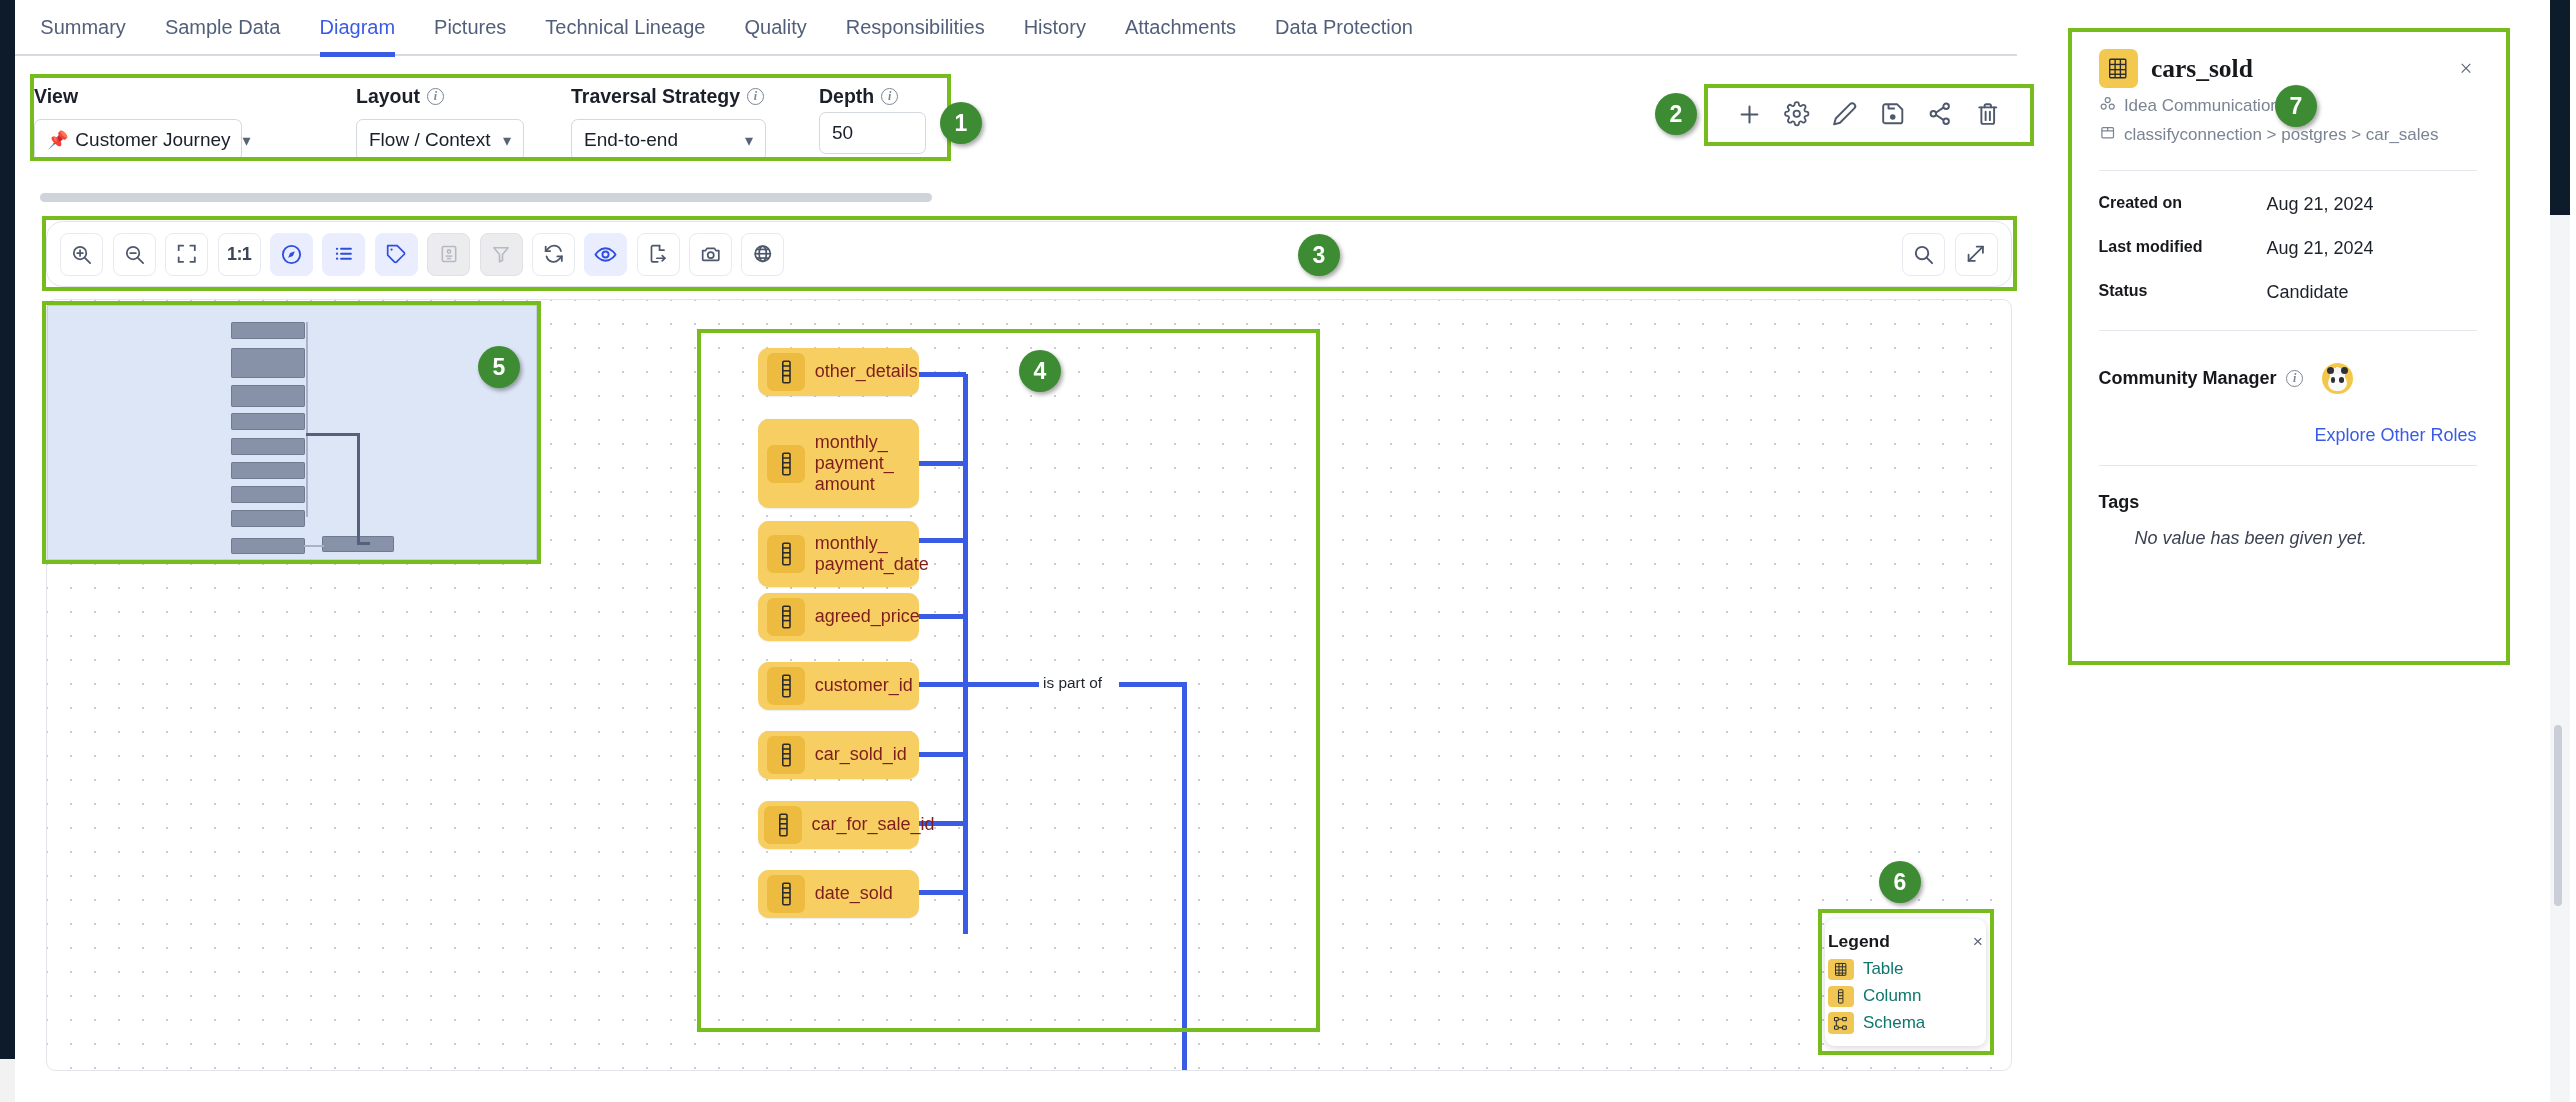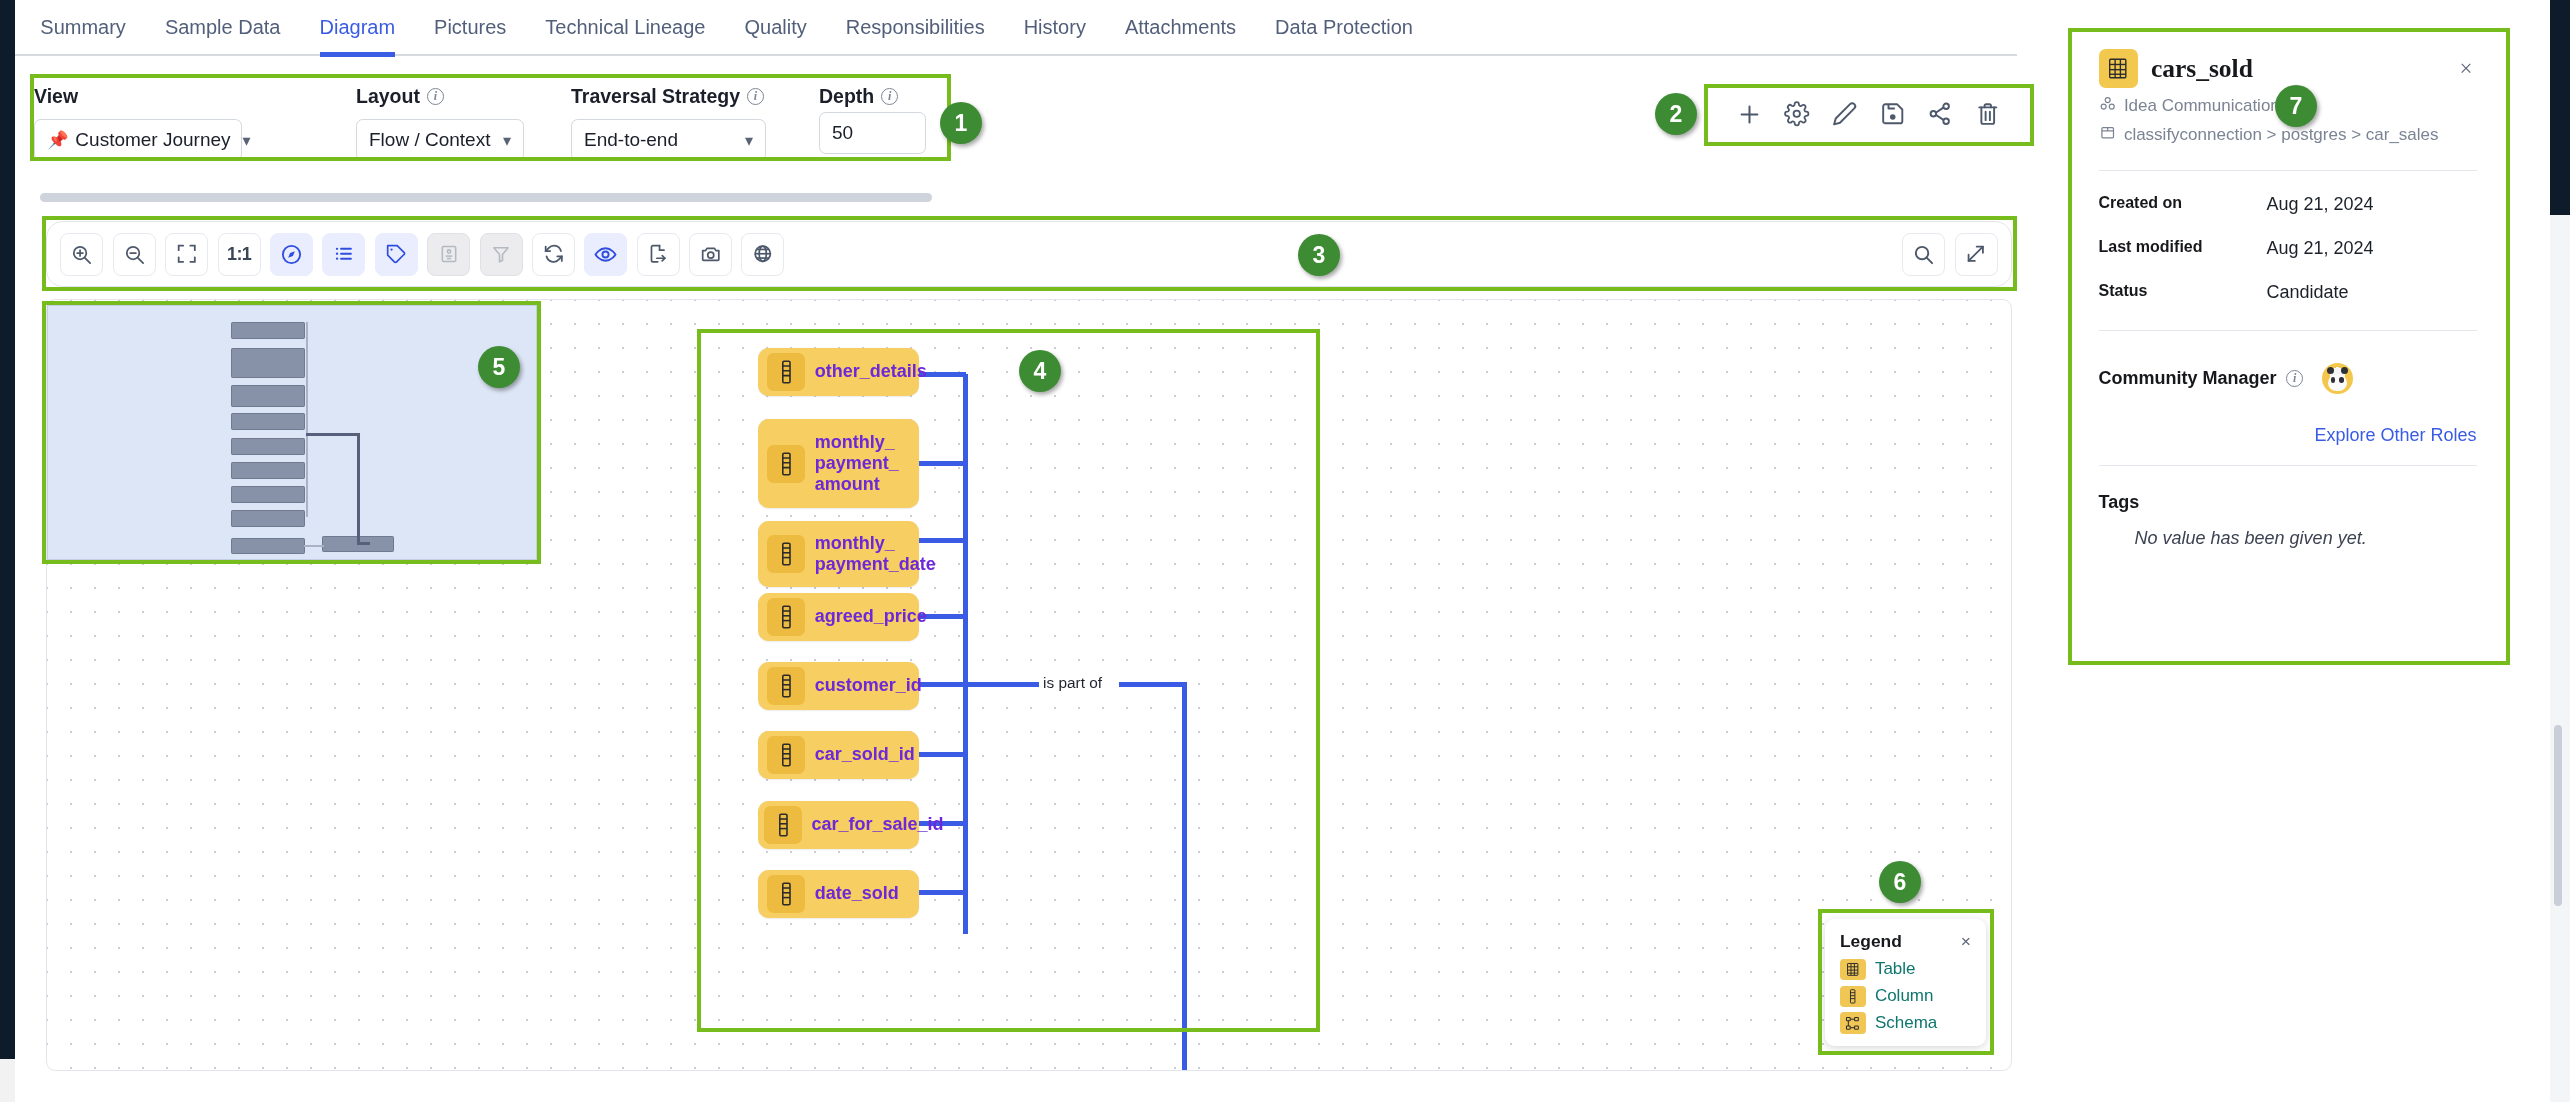--- a/index.html
+++ b/index.html
@@ -146,37 +146,37 @@
     display: flex; align-items: center; padding: 0 10.7px 0 9.4px;
     z-index: 14; cursor: pointer;
     box-shadow: 0 0.7px 1.3px rgba(0,0,0,0.08);
   }
   .node-ico {
     width: 38px; height: 38px; border-radius: 6.7px; background: #edbb3f;
     display: flex; align-items: center; justify-content: center;
     flex: 0 0 auto; margin-right: 9.4px; color: #2b2b2b;
   }
   .node-label {
-    font-size: 18px; font-weight: bold; color: #6d28d9; line-height: 1.18;
+    font-size: 18px; font-weight: normal; color: #7f1d1d; line-height: 1.18;
     white-space: pre-line;
   }
 
   
   .edge { position: absolute; background: #3a5ce4; z-index: 8; }
   .edge-label {
     position: absolute; font-size: 15.4px; color: #1f2430; background: #ffffff;
     padding: 1.3px 4px; z-index: 12; white-space: nowrap;
   }
 
   
   .legend {
     position: absolute; left: 1825px; top: 919px; width: 161px; height: 127px;
     background: #ffffff; border-radius: 9.4px; z-index: 35;
     box-shadow: 0 2px 8px rgba(0,0,0,0.16);
-    padding: 12px 15px;
+    padding: 12px 3px;
   }
   .legend-head {
     display: flex; align-items: center; justify-content: space-between;
     margin-bottom: 6.7px;
   }
   .legend-title { font-size: 17.4px; font-weight: bold; color: #17181c; }
   .legend-x { font-size: 17.4px; color: #5d6678; cursor: pointer; line-height: 1; }
   .legend-row { display: flex; align-items: center; gap: 9.4px; margin-top: 5.4px; }
   .legend-ico {
     width: 25.5px; height: 21.5px; border-radius: 4px; background: #f0c654;

